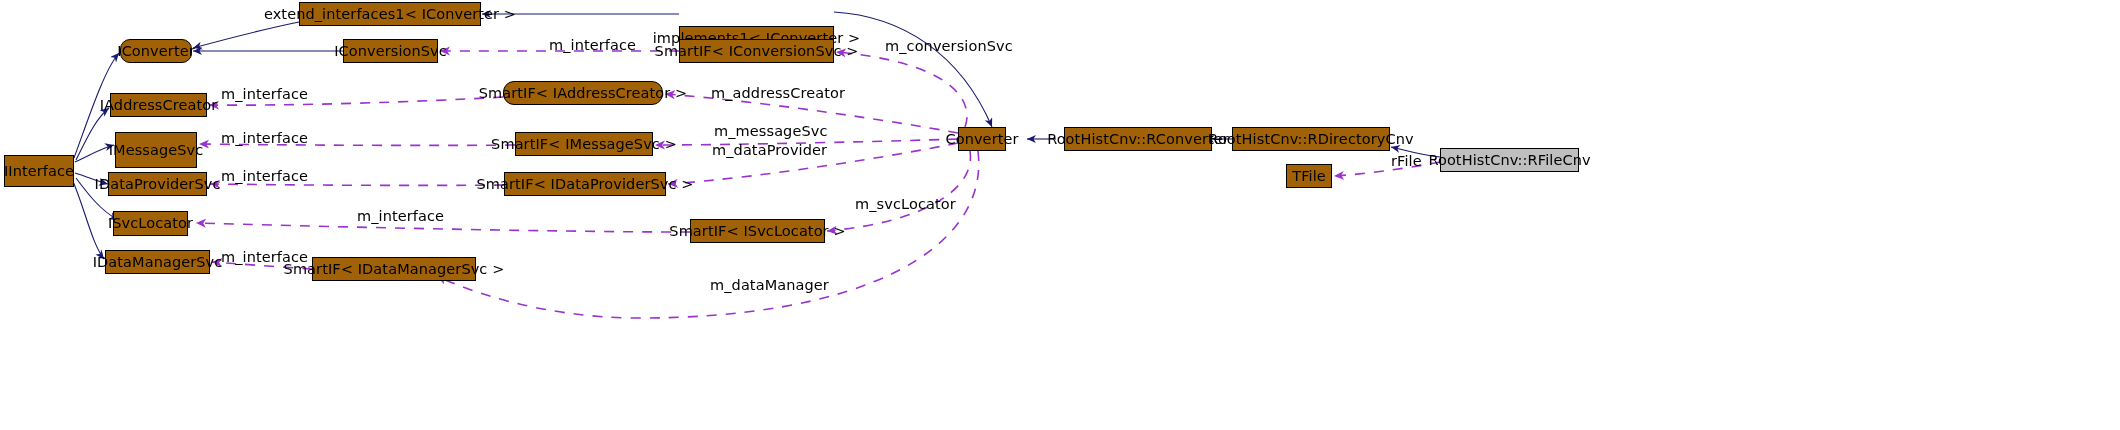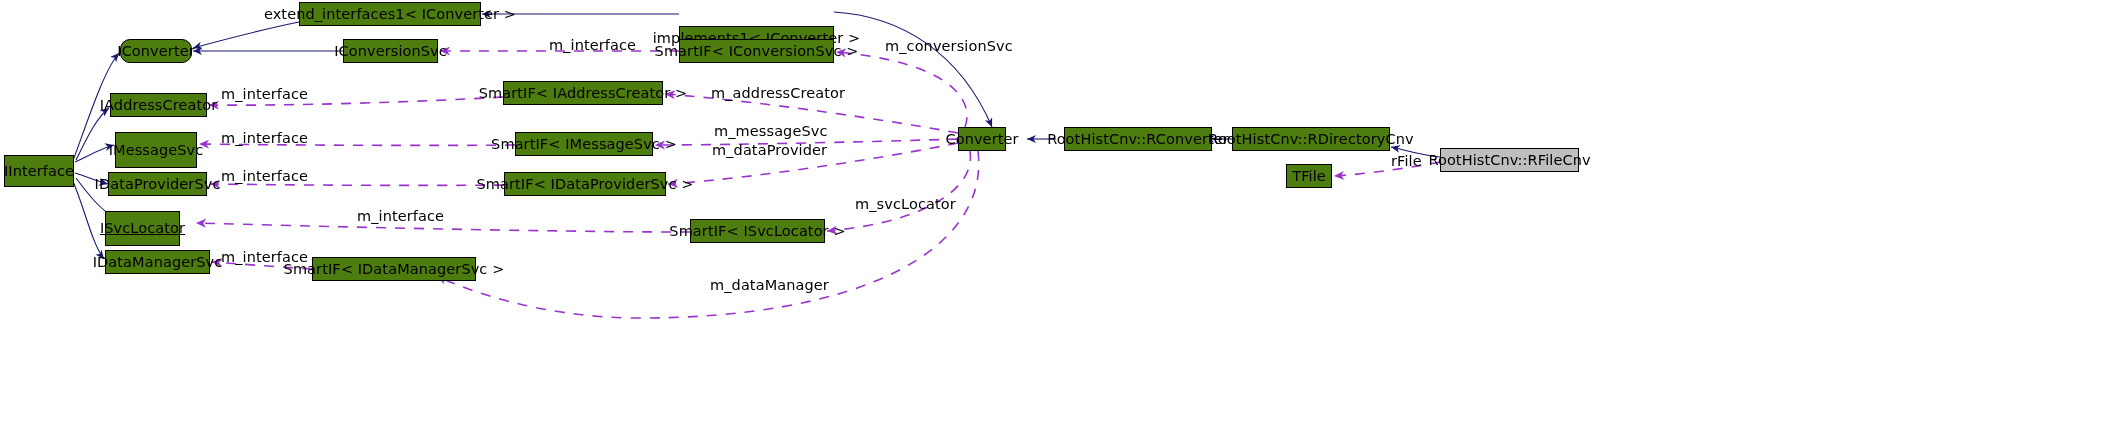--- a/index.html
+++ b/index.html
@@ -22,21 +22,21 @@
     left: 0;
     top: 0;
     width: 2120px;
     height: 430px;
     pointer-events: none;
   }
   .node {
     position: absolute;
     box-sizing: border-box;
     border: 1px solid #000000;
-    background: #4d7c0f;
+    background: #a16207;
     color: #000000;
     font-size: 14.5px;
     line-height: 1;
     display: flex;
     align-items: center;
     justify-content: center;
     white-space: nowrap;
     letter-spacing: 0.1px;
     z-index: 5;
   }
@@ -115,36 +115,36 @@
       </div>
       <div class="node" style="left: 110px; top: 93px; width: 97px; height: 24px;">
         <span>IAddressCreator</span>
       </div>
       <div class="node" style="left: 115px; top: 132px; width: 82px; height: 36px; text-align: center;">
         <span>IMessageSvc</span>
       </div>
       <div class="node" style="left: 108px; top: 172px; width: 99px; height: 24px;">
         <span>IDataProviderSvc</span>
       </div>
-      <div class="node" style="left: 105px; top: 211px; width: 75px; height: 35px; text-decoration: underline;">
+      <div class="node" style="left: 113px; top: 211px; width: 75px; height: 25px;">
         <span>ISvcLocator</span>
       </div>
       <div class="node" style="left: 105px; top: 250px; width: 105px; height: 24px;">
         <span>IDataManagerSvc</span>
       </div>
       <div class="node" style="left: 299px; top: 2px; width: 182px; height: 24px;">
         <span>extend_interfaces1&lt; IConverter &gt;</span>
       </div>
       <div class="node" style="left: 343px; top: 39px; width: 95px; height: 24px;">
         <span>IConversionSvc</span>
       </div>
       <div class="node" style="left: 312px; top: 257px; width: 164px; height: 24px;">
         <span>SmartIF&lt; IDataManagerSvc &gt;</span>
       </div>
-      <div class="node" style="left: 503px; top: 81px; width: 160px; height: 24px;">
+      <div class="node" style="left: 503px; top: 81px; width: 160px; height: 24px; border-radius: 11px;">
         <span>SmartIF&lt; IAddressCreator &gt;</span>
       </div>
       <div class="node" style="left: 515px; top: 132px; width: 138px; height: 24px;">
         <span>SmartIF&lt; IMessageSvc &gt;</span>
       </div>
       <div class="node" style="left: 504px; top: 172px; width: 162px; height: 24px;">
         <span>SmartIF&lt; IDataProviderSvc &gt;</span>
       </div>
       <div class="node" style="left: 690px; top: 219px; width: 135px; height: 24px;">
         <span>SmartIF&lt; ISvcLocator &gt;</span>

